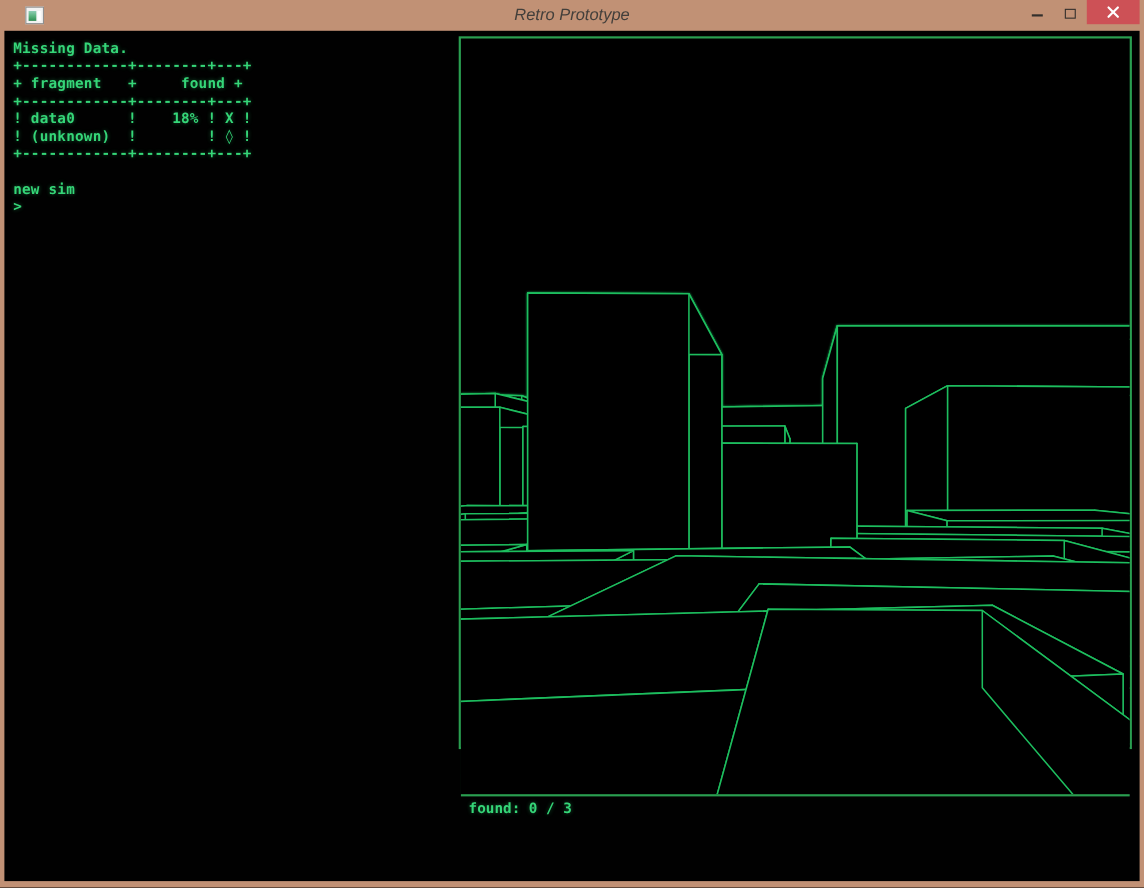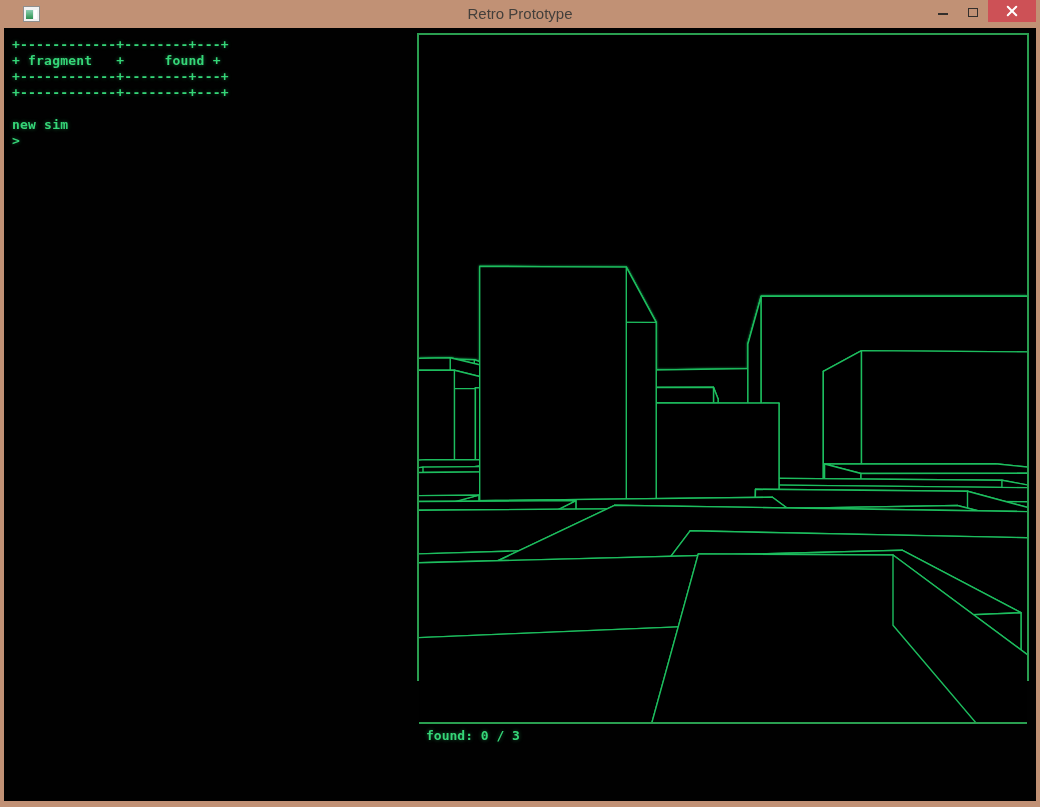--- a/index.html
+++ b/index.html
@@ -6,21 +6,21 @@
   .window{position:relative;width:1040px;height:807px;background:#c19175;overflow:hidden;
           font-family:"Liberation Sans",sans-serif;}
   
   .titlebar{position:absolute;left:0;top:0;width:1040px;height:28px;background:#c19175;}
   .app-icon{position:absolute;left:23px;top:6px;width:17px;height:16px;background:#f2f2f2;
             border:1px solid #8f8f8f;box-sizing:border-box;}
   .app-icon .pane{position:absolute;left:2px;top:3px;width:7px;height:9px;
                   background:linear-gradient(#8fcdb4 0%,#57b07a 55%,#2f8d52 100%);}
   .app-icon .pane2{position:absolute;left:10px;top:3px;width:3px;height:9px;background:#ffffff;}
   .title{position:absolute;left:0;top:0;width:100%;height:28px;line-height:28px;text-align:center;
-         font-size:15px;color:#433f3b;}
+         font-size:15px;color:#433f3b;font-style:italic;}
   .controls{position:absolute;top:0;right:4px;height:22px;display:flex;}
   .ctrl{display:flex;align-items:center;justify-content:center;cursor:default;}
   .btn-min,.btn-max{width:30px;height:22px;}
   .glyph-min{width:10px;height:2px;background:#332f2c;margin-top:6px;}
   .glyph-max{width:10px;height:9px;border:1.5px solid #332f2c;box-sizing:border-box;margin-top:2px;}
   .btn-close{width:48px;height:22px;background:#cd5156;}
   .glyph-x{position:relative;width:12px;height:12px;}
   .glyph-x i{position:absolute;left:-1px;top:5px;width:14px;height:2px;background:#fff;
              border-radius:1px;display:block;}
   .xa{transform:rotate(45deg);} .xb{transform:rotate(-45deg);}
@@ -62,23 +62,26 @@
             <i class="xa"></i>
             <i class="xb"></i>
           </div>
       </div>
     </div>
   </div>
 
   <div class="client">
 
     <div class="console">
+      <div class="tline">Missing Data.</div>
       <div class="tline">+------------+--------+---+</div>
       <div class="tline">+ fragment   +     found +</div>
       <div class="tline">+------------+--------+---+</div>
+      <div class="tline">! data0      !    18% ! X !</div>
+      <div class="tline">! (unknown)  !        ! ◊ !</div>
       <div class="tline">+------------+--------+---+</div>
       <div class="tline"></div>
       <div class="tline">new sim</div>
       <div class="tline">&gt;</div>
     </div>
 
     <div class="panel">
       <div class="view3d">
         <svg id="scene-svg" width="608" height="687" viewBox="0 0 608 687">
             <g fill="#000" stroke="#1dbd5e" stroke-width="1.4" stroke-linejoin="round">

